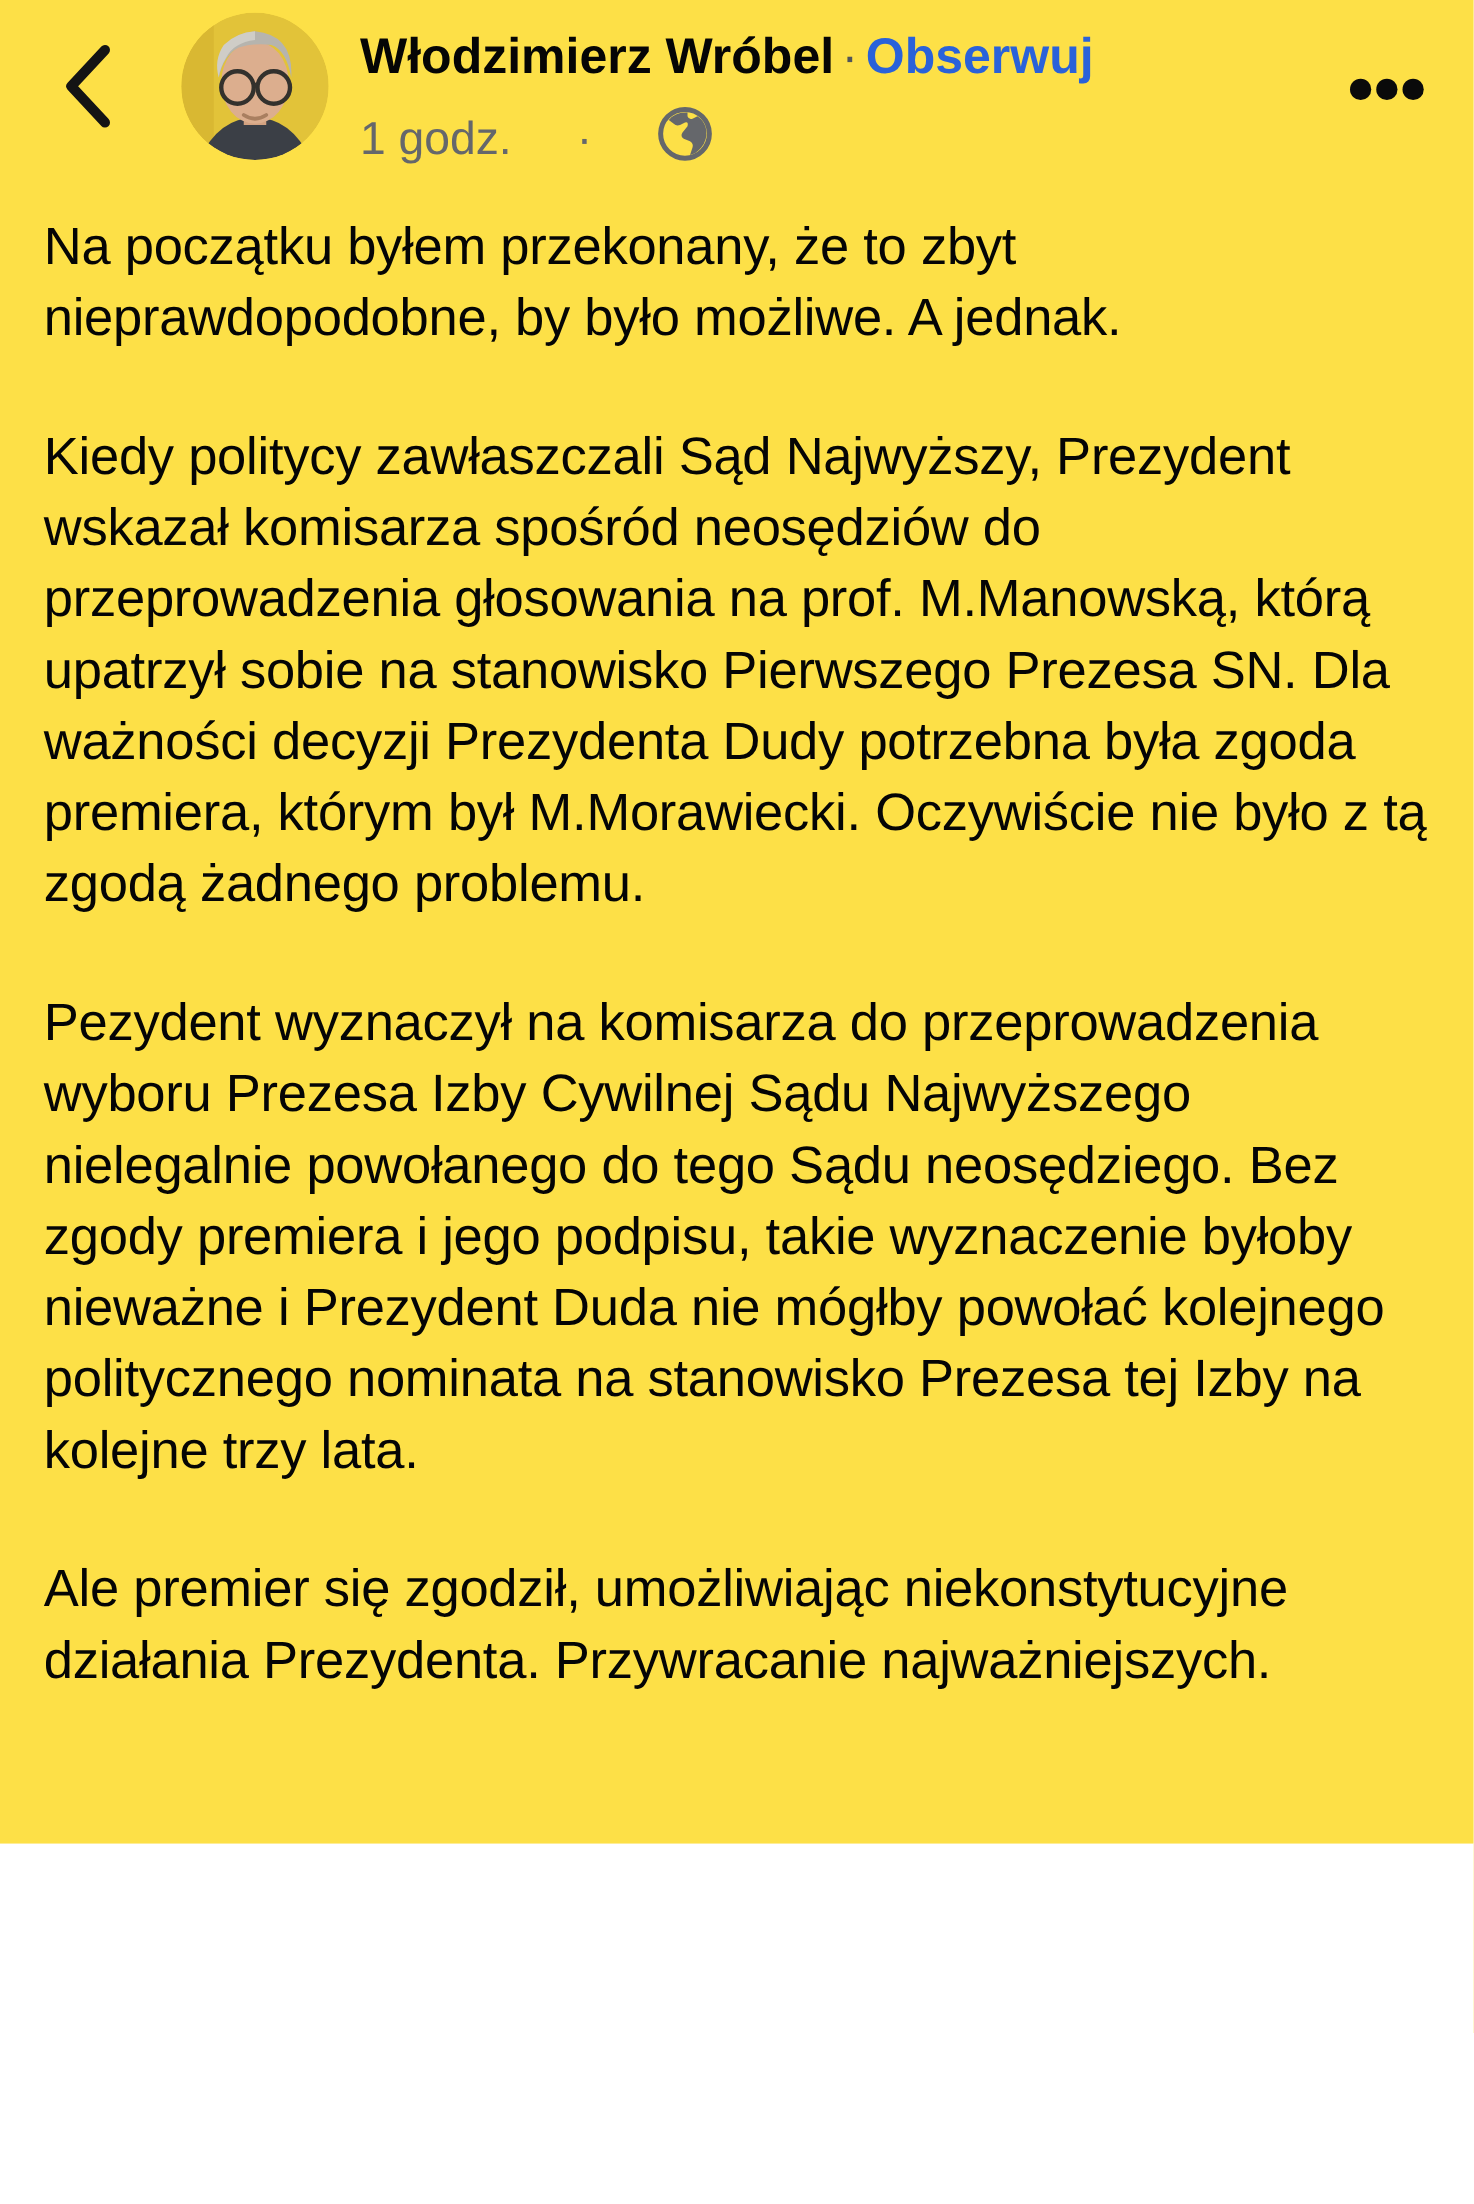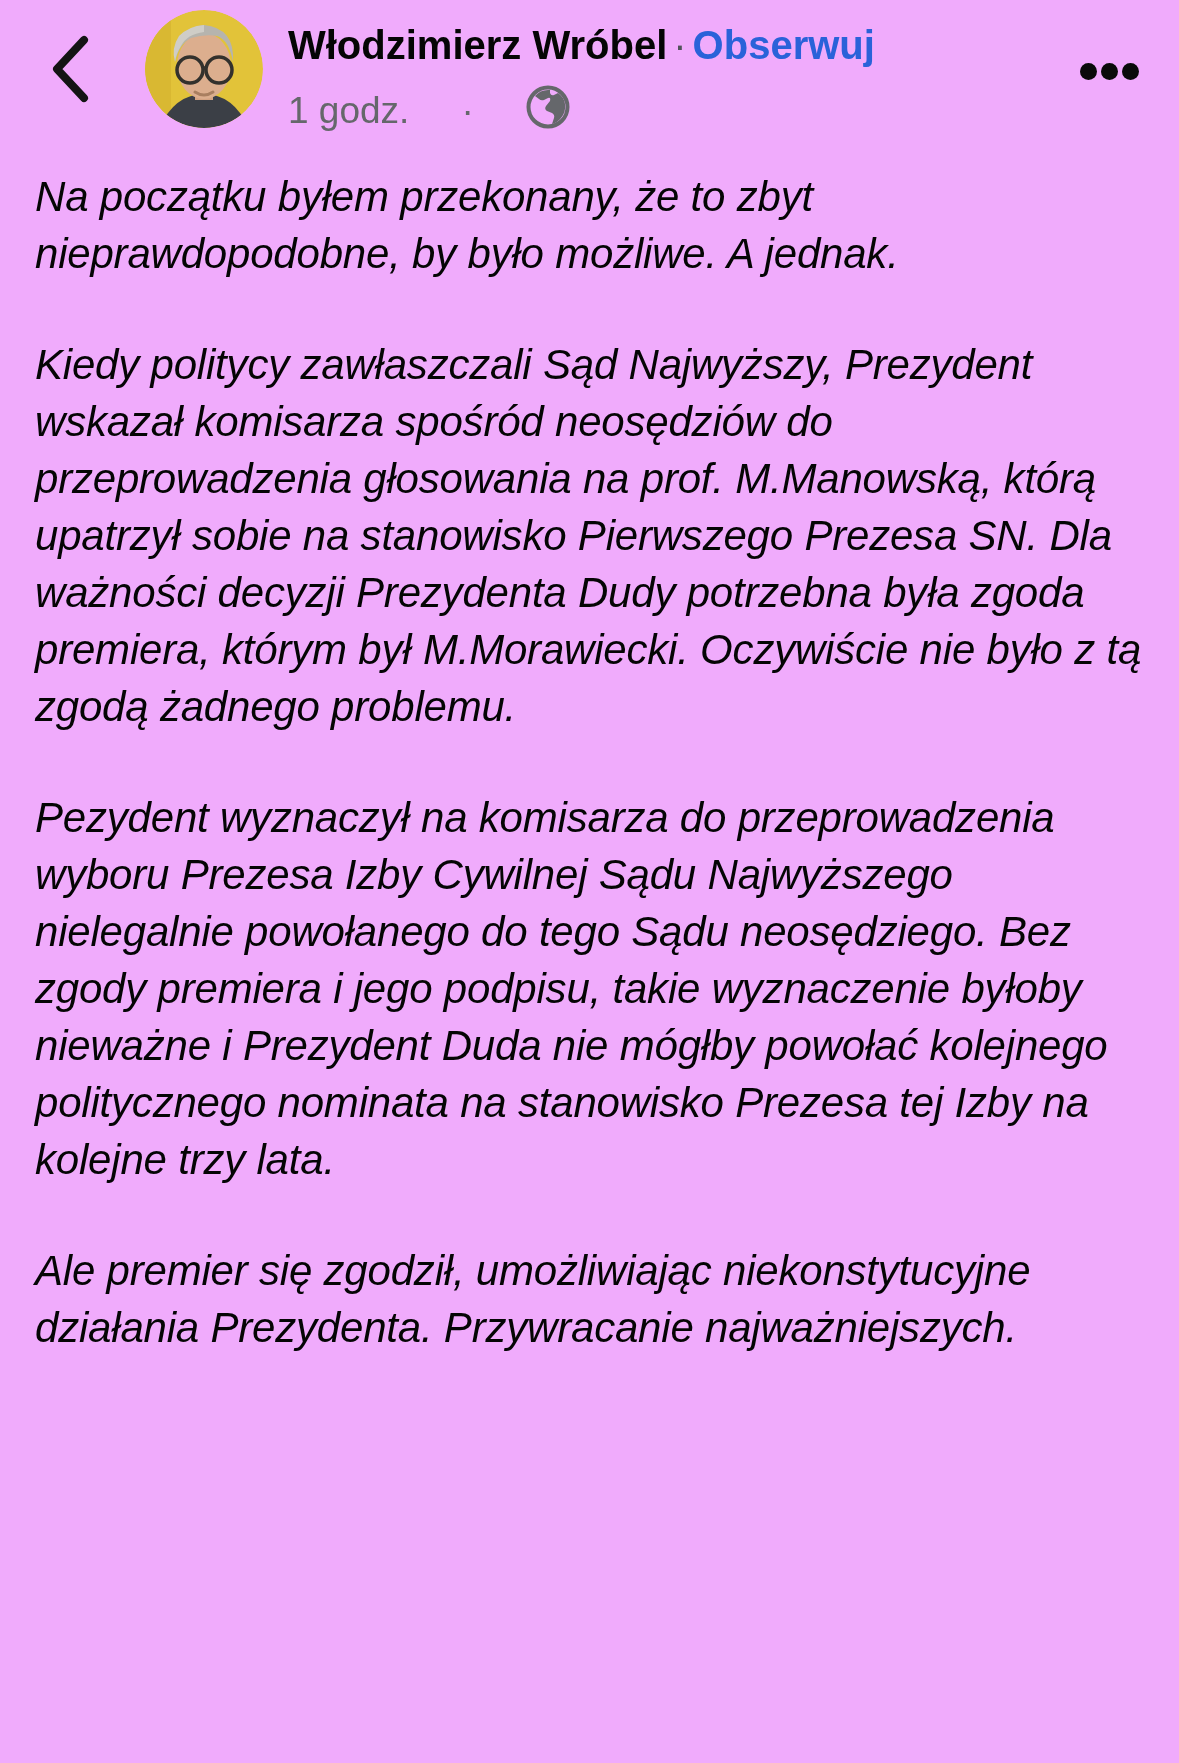--- a/index.html
+++ b/index.html
@@ -4,22 +4,22 @@
 <style>
   * { margin: 0; padding: 0; box-sizing: border-box; }
   html, body {
     width: 1179px;
     background: #ffffff;
     font-family: "Liberation Sans", "DejaVu Sans", sans-serif;
   }
   .screen {
     position: relative;
     width: 1179px;
-    height: 1763px;
-    background: #f0abfc;
+    height: 1475px;
+    background: #fde047;
     overflow: hidden;
   }
 
   
   .header {
     position: relative;
     height: 130px;
     width: 100%;
   }
   .back-btn {
@@ -99,21 +99,20 @@
   
   .post-body {
     margin: 38px 34px 0 35px;
     color: #050505;
   }
   .post-body p {
     font-size: 42px;
     line-height: 57px;
     letter-spacing: -0.2px;
     margin-bottom: 54px;
-    font-style: italic;
   }
 </style>
 </head>
 <body>
 
 <div class="screen">
 
   <div class="header">
 
     <button class="back-btn" aria-label="Back">

